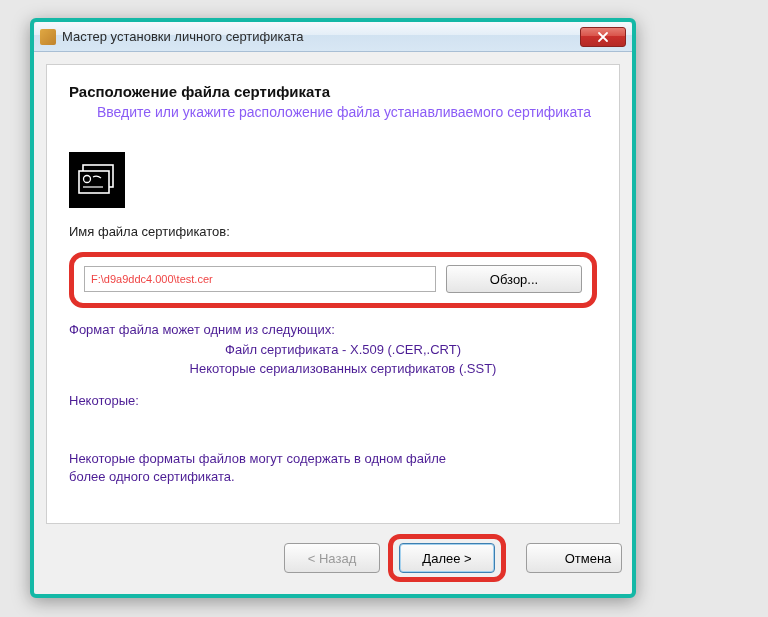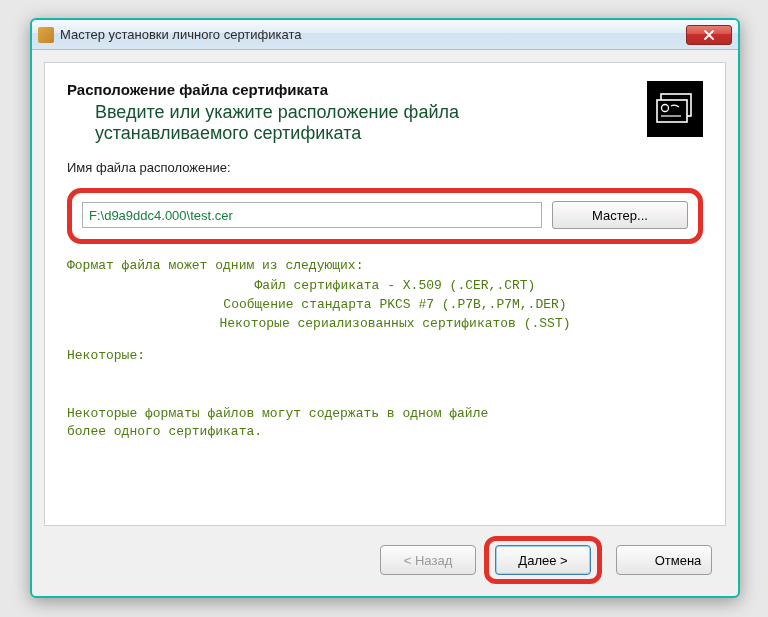--- a/index.html
+++ b/index.html
@@ -8,24 +8,24 @@
       background: #e8e8e8;
       width: 768px;
       height: 617px;
       position: relative;
       overflow: hidden;
     }
     .window {
       position: absolute;
       left: 30px;
       top: 18px;
-      width: 710px;
+      width: 606px;
       height: 580px;
       background: #f0f0f0;
-      border: 2px solid #14b8a6;
+      border: 4px solid #14b8a6;
       border-radius: 6px;
       box-shadow: 0 4px 18px rgba(0,0,0,0.35);
     }
     .titlebar {
       height: 30px;
       background: linear-gradient(to bottom, #f5f9fd 0%, #e4eef7 45%, #d1e2f1 46%, #d8e7f4 100%);
       border-bottom: 1px solid #a8bed4;
       border-radius: 5px 5px 0 0;
       display: flex;
       align-items: center;
@@ -59,31 +59,32 @@
       left: 12px; right: 12px; top: 42px; bottom: 70px;
       background: #ffffff;
       border: 1px solid #cfcfcf;
       padding: 18px 22px 14px 22px;
     }
     .header-row {
       display: flex;
       align-items: flex-start;
       gap: 32px;
       margin-bottom: 44px;
+      flex-direction: column;
     }
     .header-text { flex: 1; }
     .header-title {
       font-size: 15px;
       font-weight: bold;
       color: #111;
       margin-bottom: 4px;
     }
     .header-subtitle {
-      font-size: 18px;
-      color: #14532d;
+      font-size: 14px;
+      color: #8b5cf6;
       padding-left: 28px;
     }
     .cert-icon {
       width: 56px; height: 56px;
       background: #000;
       display: flex; align-items: center; justify-content: center;
     }
 
     .highlight-group {
       border: 5px solid #e2312a;
@@ -103,45 +104,45 @@
     .input-row {
       display: flex;
       gap: 10px;
       align-items: center;
     }
     .text-input {
       flex: 1;
       height: 26px;
       border: 1px solid #b0b0b0;
       padding: 0 6px;
-      font-size: 13px;
-      color: #15803d;
+      font-size: 11px;
+      color: #ef4444;
       background: #fff;
       font-family: inherit;
     }
     .browse-btn {
       width: 136px; height: 28px;
       background: linear-gradient(to bottom, #fdfdfd, #e6e6e6);
       border: 1px solid #9c9c9c;
       border-radius: 3px;
       font-size: 13px;
       cursor: pointer;
       font-family: inherit;
     }
 
-    .info-block { font-size: 13px; color: #4d7c0f; font-family: Liberation Mono, monospace; }
+    .info-block { font-size: 13px; color: #4c1d95; }
     .info-heading { margin-bottom: 4px; }
     .info-list { padding-left: 20px; margin-bottom: 14px; }
     .info-list div { line-height: 1.45; text-align: center; }
     .note-label { margin-bottom: 1px; }
     .note-text { line-height: 1.4; }
 
     .footer {
       position: absolute;
-      left: 12px; right: 16px; bottom: 14px;
+      left: 12px; right: 0; bottom: 14px;
       height: 44px;
       display: flex;
       justify-content: flex-end;
       align-items: center;
       gap: 8px;
       padding-right: 10px;
     }
     .wiz-btn {
       min-width: 96px; height: 30px;
       background: linear-gradient(to bottom, #fdfdfd, #e6e6e6);
@@ -155,21 +156,21 @@
     .wiz-btn.default {
       border: 1px solid #3c7fb1;
       box-shadow: inset 0 0 0 1px #a3d0ed;
     }
     .next-highlight {
       border: 5px solid #e2312a;
       border-radius: 12px;
       padding: 4px 6px;
       display: flex; 
     }
-    .cancel-gap { margin-left: 6px; padding-left: 28px; }
+    .cancel-gap { margin-left: 12px; padding-left: 28px; }
   </style>
 </head>
 <body>
 
 <div class="window">
   <div class="titlebar">
     <span class="titlebar-icon"></span>
     <span class="titlebar-title">Мастер установки личного сертификата</span>
     <div class="close-btn">
       <svg viewBox="0 0 12 12">
@@ -188,33 +189,32 @@
         <svg width="48" height="42" viewBox="0 0 48 42">
           <rect x="10" y="6" width="30" height="22" fill="none" stroke="#fff" stroke-width="1.6"></rect>
           <rect x="6" y="12" width="30" height="22" fill="#000" stroke="#fff" stroke-width="1.6"></rect>
           <circle cx="14" cy="20" r="3.5" fill="none" stroke="#fff" stroke-width="1.3"></circle>
           <path d="M20 18 q4 -2 8 1" fill="none" stroke="#fff" stroke-width="1.3"></path>
           <line x1="10" y1="28" x2="30" y2="28" stroke="#fff" stroke-width="1.2"></line>
         </svg>
       </div>
     </div>
 
-    <div class="field-label-clip">Имя файла расположение:</div>
+    <div class="field-label-clip">Имя файла сертификатов:</div>
     <div class="highlight-group">
       <div class="input-row">
         <input class="text-input" type="text" value="F:\d9a9ddc4.000\test.cer" style="">
-        <button class="browse-btn">Мастер...</button>
+        <button class="browse-btn">Обзор...</button>
       </div>
     </div>
 
     <div class="info-block">
       <div class="info-heading">Формат файла может одним из следующих:</div>
       <div class="info-list">
         <div>Файл сертификата - X.509 (.CER,.CRT)</div>
-        <div>Сообщение стандарта PKCS #7 (.P7B,.P7M,.DER)</div>
         <div>Некоторые сериализованных сертификатов (.SST)</div>
       </div>
       <div class="note-label">Некоторые:</div>
       <div class="note-text" style="white-space:pre-line;margin-top:42px;">Некоторые форматы файлов могут содержать в одном файле
 более одного сертификата.</div>
     </div>
   </div>
 
   <div class="footer">
     <button class="wiz-btn disabled">&lt; Назад</button>

